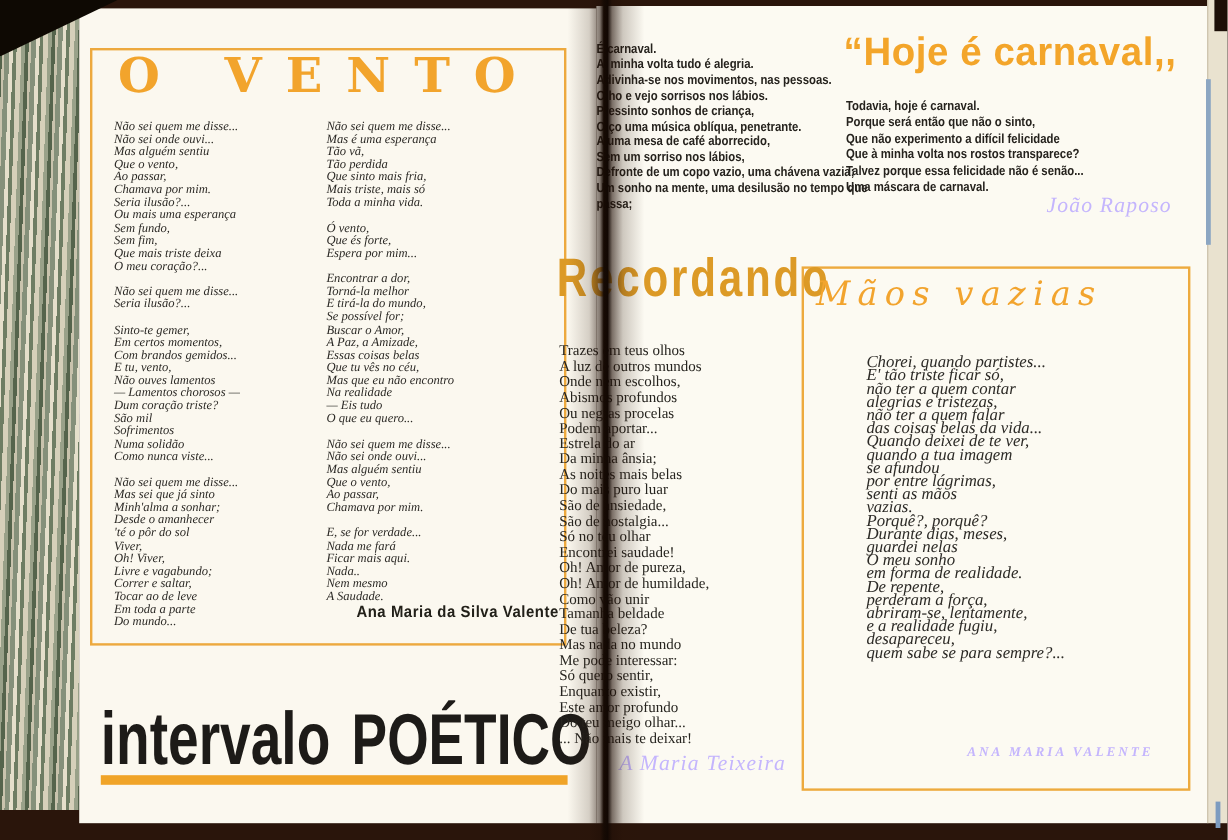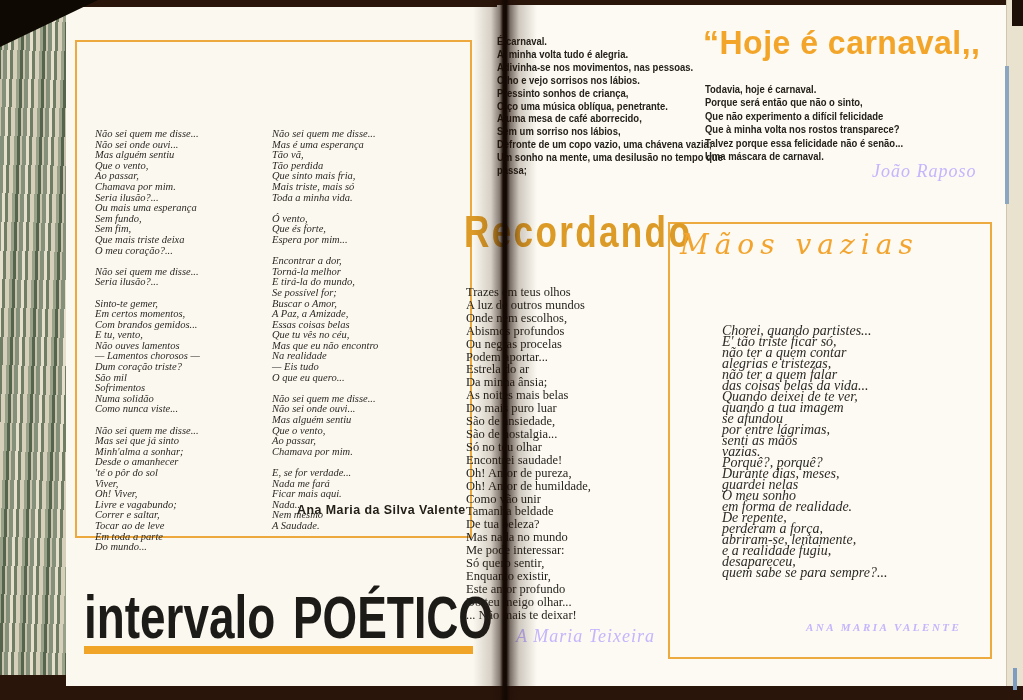--- a/index.html
+++ b/index.html
@@ -36,21 +36,21 @@
 
   
   #vento-box{position:absolute;left:75px;top:40px;width:393px;height:494px;border:2px solid #eda93e;z-index:2;}
   #vento-title{
     position:absolute;left:88px;top:42px;width:372px;text-align:center;z-index:3;
     font-family:"DejaVu Serif",serif;font-weight:bold;font-size:40px;line-height:44px;
     color:#f2a42c;letter-spacing:0.5em;white-space:nowrap;
   }
   .poem-italic{
     position:absolute;z-index:3;color:#2c2a26;white-space:pre-line;
-    font-family:"Liberation Serif",serif;font-style:italic;margin-top:28px;
+    font-family:"Liberation Serif",serif;font-style:italic;
   }
   #vento-col1{left:95px;top:101px;font-size:10.5px;line-height:10.6px;width:170px;}
   #vento-col2{left:272px;top:101px;font-size:10.5px;line-height:10.6px;width:180px;}
   #vento-sig{
     position:absolute;left:297px;top:502px;z-index:3;color:#222019;white-space:nowrap;
     font-family:"Liberation Sans",sans-serif;font-weight:700;font-size:13.5px;
     transform:scaleX(0.92);transform-origin:0 0;letter-spacing:0.5px;
   }
   
   #footer-title{
@@ -111,20 +111,21 @@
   <div id="page-edges"></div>
 
   <div id="page-left" class="page"></div>
   <div id="page-right" class="page"></div>
   <div id="edge-strip-right"></div>
   <div id="corner-dark-tr"></div>
   <div id="blue1" class="blue-mark"></div>
   <div id="blue2" class="blue-mark"></div>
 
   <div id="vento-box"></div>
+  <div id="vento-title">O VENTO</div>
   <div id="vento-col1" class="poem-italic">Não sei quem me disse...
 Não sei onde ouvi...
 Mas alguém sentiu
 Que o vento,
 Ao passar,
 Chamava por mim.
 Seria ilusão?...
 Ou mais uma esperança
 Sem fundo,
 Sem fim,

